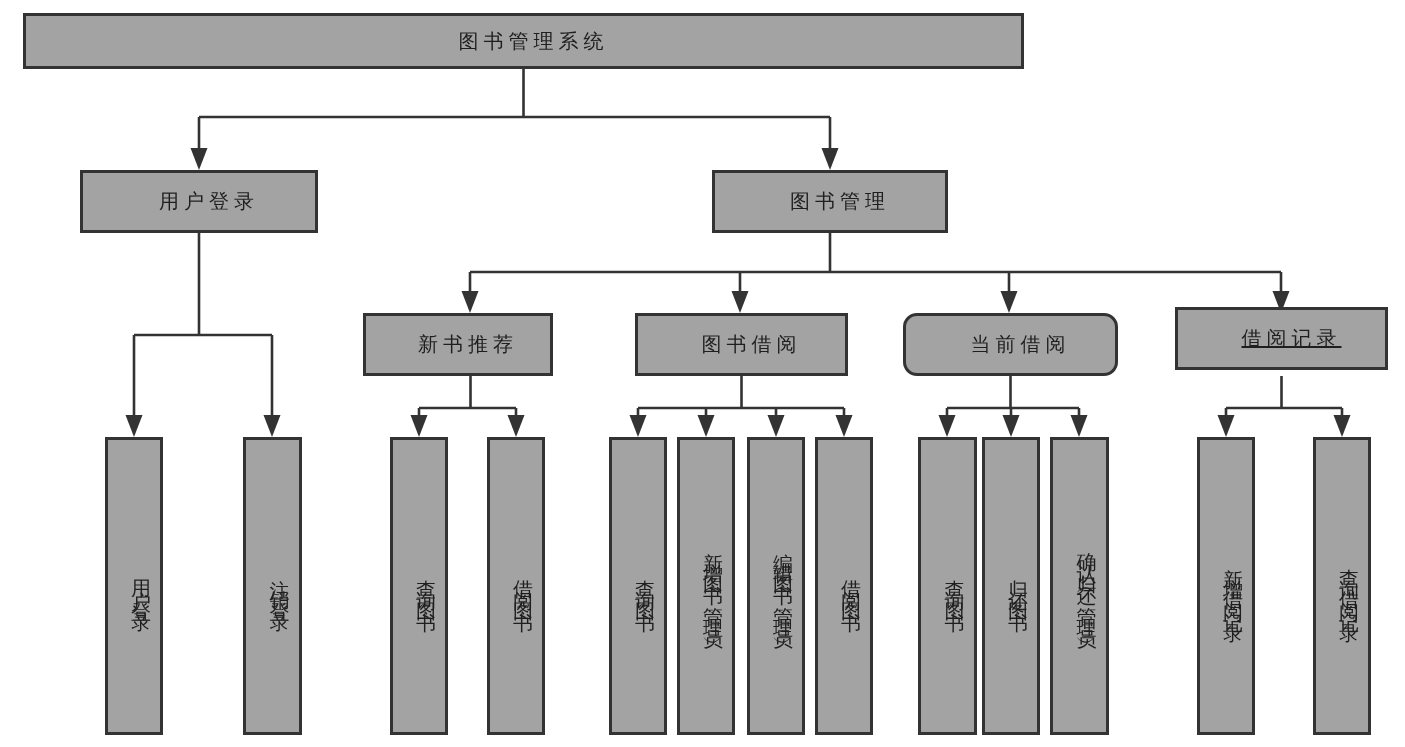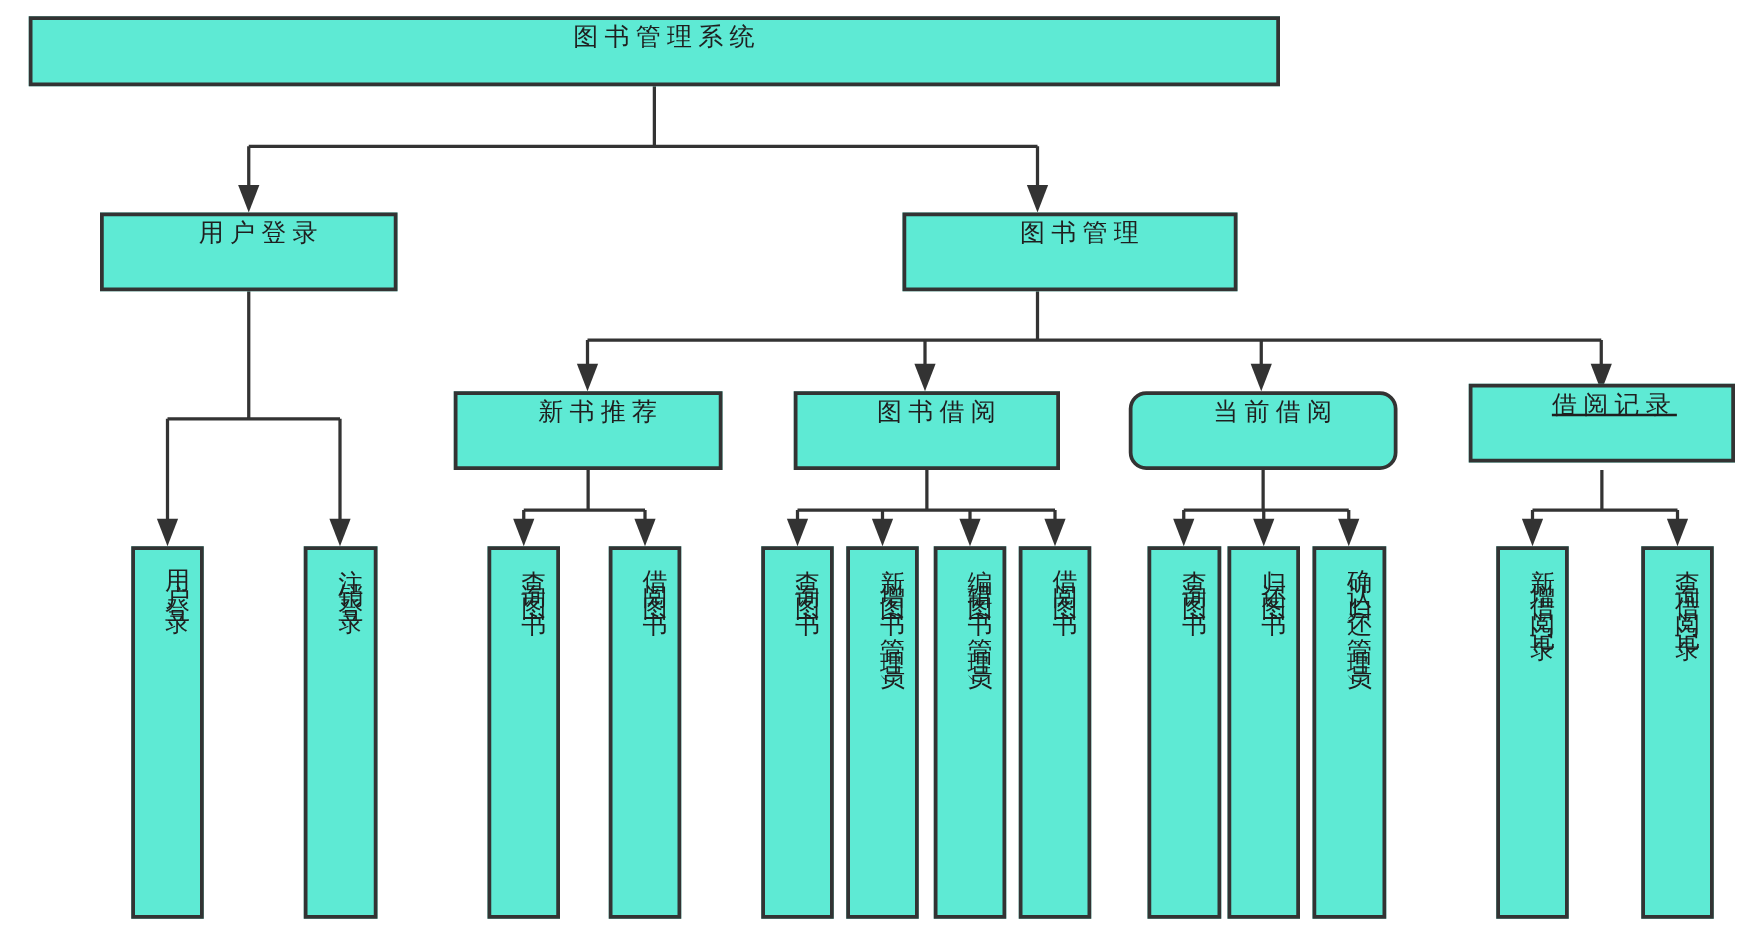--- a/index.html
+++ b/index.html
@@ -18,25 +18,25 @@
   #connector-layer {
     position: absolute;
     left: 0;
     top: 0;
     width: 1405px;
     height: 747px;
   }
   .node {
     position: absolute;
     box-sizing: border-box;
-    background: #5eead4;
+    background: #a3a3a3;
     border: 3px solid #333333;
     color: #1f1f1f;
     display: flex;
-    align-items: flex-start;
+    align-items: center;
     justify-content: center;
     padding-left: 15px;
   }
   .hnode {
     font-size: 20px;
     letter-spacing: 5px;
     text-indent: 5px;
     white-space: nowrap;
   }
   .vnode span {
@@ -109,25 +109,25 @@
     </g>
   </svg>
 
   <div class="node hnode" style="left:23px; top:13px; width:1001px; height:56px;">
     <span>图书管理系统</span>
   </div>
 
   <div class="node hnode" style="left:80px; top:170px; width:238px; height:63px;">
     <span>用户登录</span>
   </div>
-  <div class="node hnode" style="left:712px; top:170px; width:268px; height:63px;margin-left:10px;">
+  <div class="node hnode" style="left:712px; top:170px; width:236px; height:63px;">
     <span>图书管理</span>
   </div>
 
-  <div class="node hnode" style="left:363px; top:313px; width:215px; height:63px;">
+  <div class="node hnode" style="left:363px; top:313px; width:190px; height:63px;">
     <span>新书推荐</span>
   </div>
   <div class="node hnode" style="left:635px; top:313px; width:213px; height:63px;">
     <span>图书借阅</span>
   </div>
   <div class="node hnode" style="left:903px; top:313px; width:215px; height:63px;border-radius:14px;">
     <span>当前借阅</span>
   </div>
   <div class="node hnode" style="left:1175px; top:307px; width:213px; height:63px;text-decoration:underline;">
     <span>借阅记录</span>

